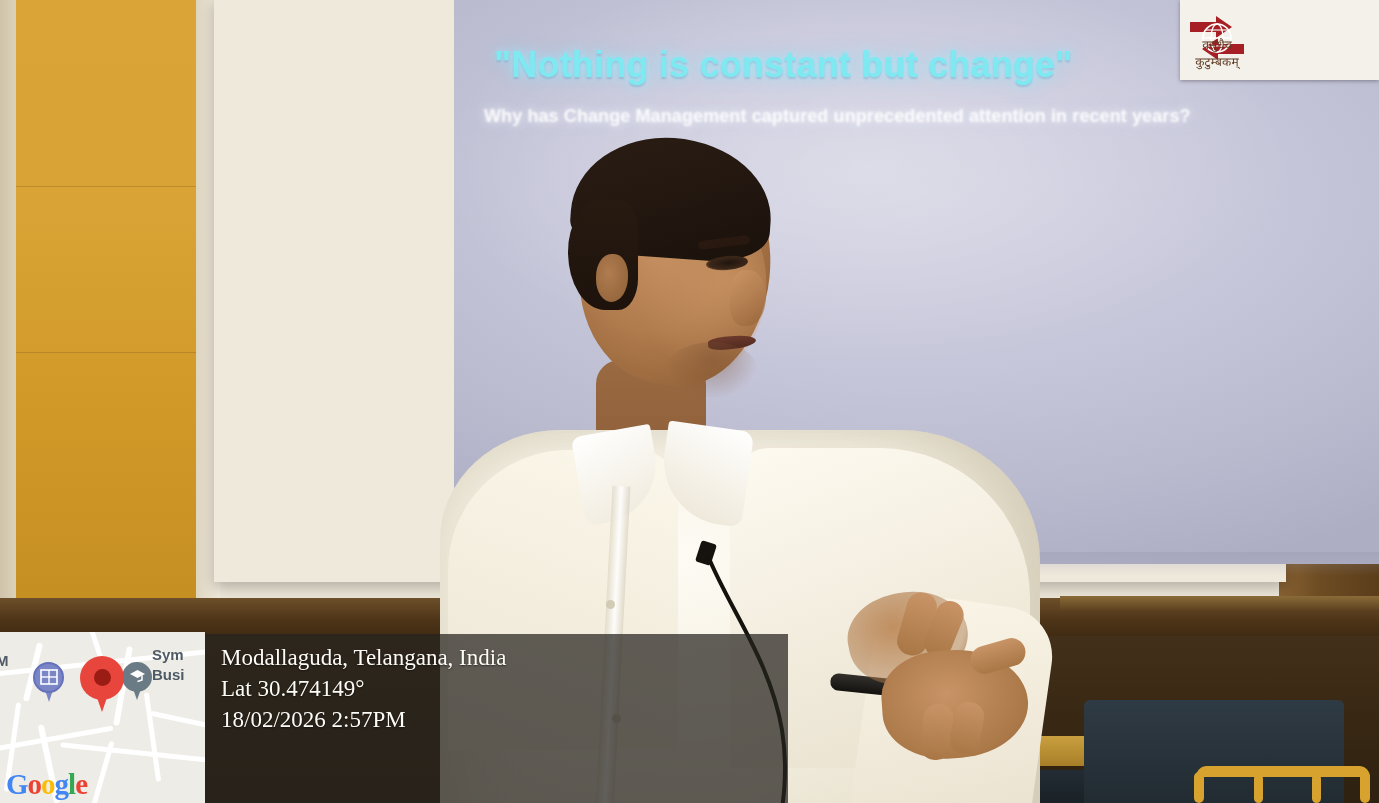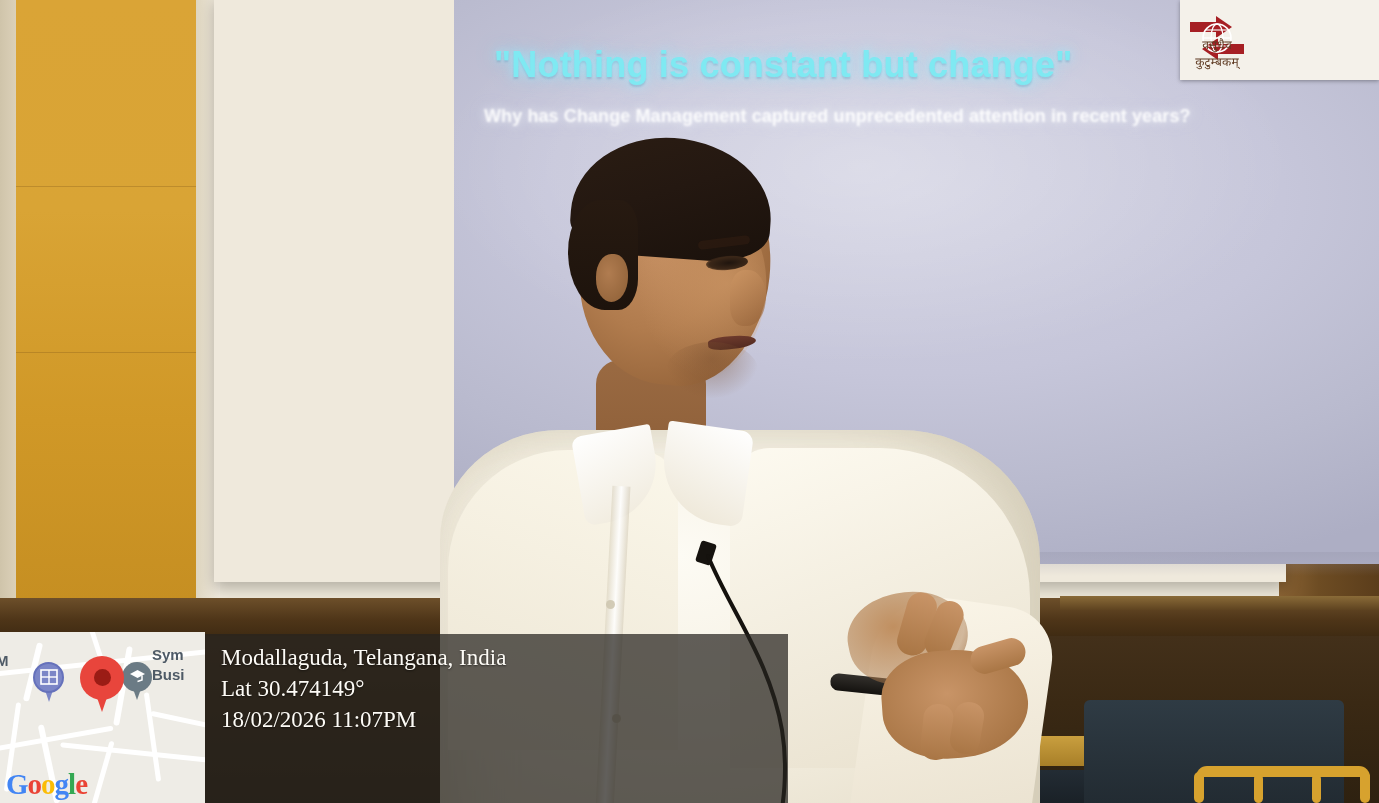--- a/index.html
+++ b/index.html
@@ -498,16 +498,16 @@
       <div class="pin-red-head"></div>
       <div class="pin-red-dot"></div>
     </div>
 
     <div class="google-wm"><span class="g1">G</span><span class="g2">o</span><span class="g3">o</span><span class="g4">g</span><span class="g5">l</span><span class="g6">e</span></div>
   </div>
 
   <div class="gps-panel">
     <div class="gps-line">Modallaguda, Telangana, India</div>
     <div class="gps-line">Lat 30.474149°</div>
-    <div class="gps-line">18/02/2026 11:07PM</div>
+    <div class="gps-line">18/02/2026 2:57PM</div>
   </div>
 
 </div>
 
 </body></html>

